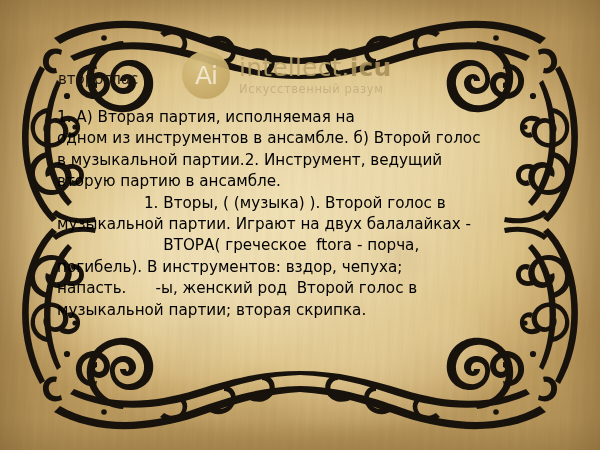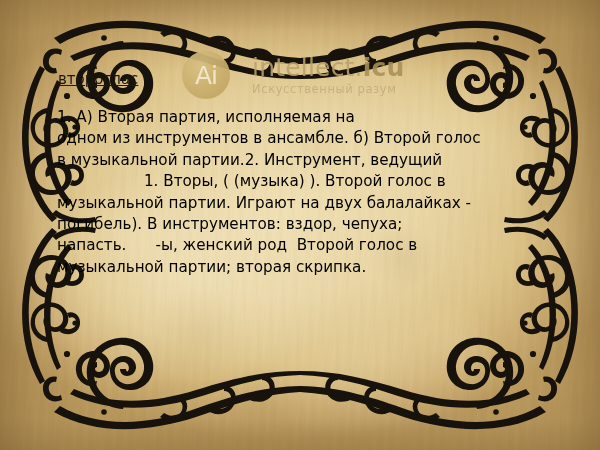--- a/index.html
+++ b/index.html
@@ -131,21 +131,21 @@
   }
   .wm-badge-text {
     font-family: "DejaVu Sans", sans-serif;
     font-size: 25px;
     color: #f2e8cd;
     letter-spacing: -1px;
     line-height: 1;
     font-weight: 400;
   }
   .wm-texts {
-    margin-left: 22px;
+    margin-left: 9px;
     display: flex;
     flex-direction: column;
     justify-content: center;
   }
   .wm-title {
     font-family: "DejaVu Sans", sans-serif;
     font-size: 25px;
     line-height: 1.04;
     color: #b9a169;
     opacity: 0.88;
@@ -166,21 +166,20 @@
   
   .headword {
     position: absolute;
     left: 58px;
     top: 70px;
     font-family: "DejaVu Sans", sans-serif;
     font-size: 15px;
     color: #1d1710;
     line-height: 1.2;
     white-space: nowrap;
-    text-decoration: underline;
   }
 
   .body-text {
     position: absolute;
     left: 57px;
     top: 107px;
     width: 494px;
     font-family: "DejaVu Sans", sans-serif;
     font-size: 15.2px;
     line-height: 21.4px;
@@ -325,20 +324,22 @@
       <div class="wm-sub">Искусственный  разум</div>
     </div>
   </div>
 
   <div class="headword">второглас</div>
 
   <div class="body-text">
     <span class="ln">1. А) Вторая партия, исполняемая на</span>
     <span class="ln">одном из инструментов в ансамбле. б) Второй голос</span>
     <span class="ln">в музыкальной партии.2. Инструмент, ведущий</span>
+    <span class="ln">вторую партию в ансамбле.</span>
     <span class="ln">                  1. Вторы, ( (музыка) ). Второй голос в</span>
     <span class="ln">музыкальной партии. Играют на двух балалайках -</span>
+    <span class="ln">                      ВТОРА( греческое  ftora - порча,</span>
     <span class="ln">погибель). В инструментов: вздор, чепуха;</span>
     <span class="ln">напасть.      -ы, женский род  Второй голос в</span>
     <span class="ln">музыкальной партии; вторая скрипка.</span>
   </div>
 
 </div>
 
 </body></html>

